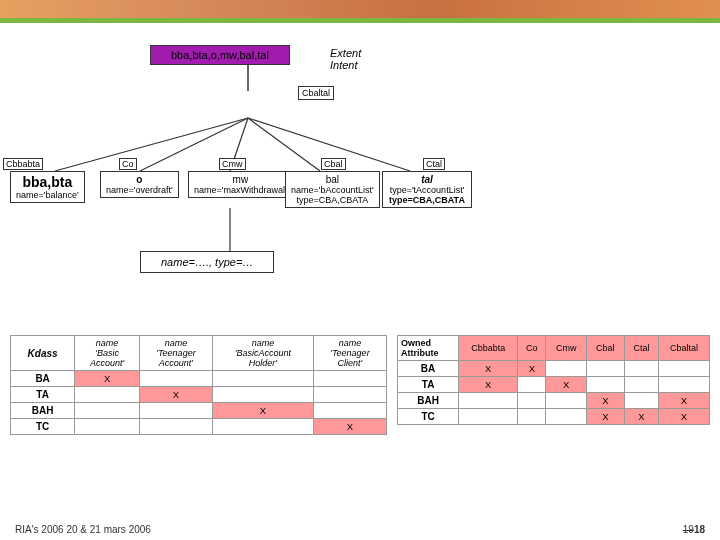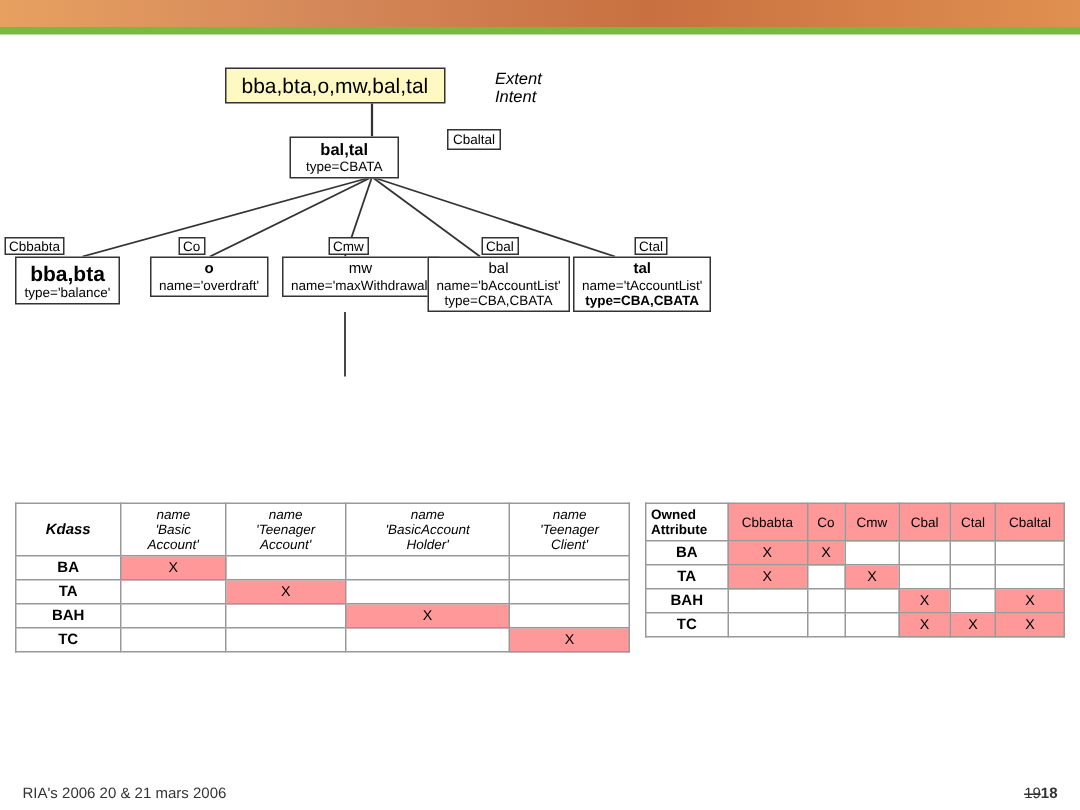--- a/index.html
+++ b/index.html
@@ -24,24 +24,24 @@
       width: 100%;
       height: 5px;
       background: #7ab840;
     }
 
     
     .top-box {
       position: absolute;
       top: 0;
       left: 110px;
-      background: #fef9c3;
+      background: #a21caf;
       border: 1.5px solid #333;
-      padding: 3px 10px;
-      font-size: 14px;
+      padding: 3px 20px;
+      font-size: 11px;
       white-space: nowrap;
     }
 
     
     .left-table {
       width: 100%;
       border-collapse: collapse;
       font-size: 9.5px;
       margin-top: 0;
     }
@@ -89,21 +89,21 @@
       flex-direction: row;
       padding: 0 10px;
       gap: 10px;
       margin-top: 2px;
     }
 
     .left-bottom {
       flex: 1;
     }
     .right-bottom {
-      width: 280px;
+      width: 313px;
     }
 
     
     .footer {
       position: absolute;
       bottom: 5px;
       width: 100%;
       display: flex;
       justify-content: space-between;
       padding: 0 15px;
@@ -138,31 +138,27 @@
 
   <div class="top-box" style="position:absolute;top:22px;left:150px;">
     <span>bba,bta,o,mw,bal,tal</span>
   </div>
 
   <div style="position:absolute;top:24px;left:330px;">
     <div style="font-style:italic;font-size:11px;">Extent</div>
     <div style="font-style:italic;font-size:11px;">Intent</div>
   </div>
 
-  <div style="position:absolute;top:68px;left:193px;background:white;border:1.5px solid #333;padding:2px 10px;text-align:center;">
-    <div style="font-size:11px;font-weight:bold;">bal,tal</div>
-    <div style="font-size:9px;">type=CBATA</div>
-  </div>
 
   <div style="position:absolute;top:63px;left:298px;font-size:9px;border:1px solid #333;padding:1px 3px;background:white;">Cbaltal</div>
 
   <div style="position:absolute;top:148px;left:10px;border:1.5px solid #333;padding:2px 5px;background:white;min-width:70px;text-align:center;">
     <div style="position:absolute;top:-14px;left:-8px;font-size:9px;border:1px solid #333;padding:0px 2px;background:white;">Cbbabta</div>
     <div style="font-size:14px;font-weight:bold;">bba,bta</div>
-    <div style="font-size:9px;">type='balance'</div>
+    <div style="font-size:9px;">name='balance'</div>
   </div>
 
   <div style="position:absolute;top:148px;left:100px;border:1.5px solid #333;padding:2px 5px;background:white;min-width:60px;text-align:center;">
     <div style="position:absolute;top:-14px;left:18px;font-size:9px;border:1px solid #333;padding:0px 2px;background:white;">Co</div>
     <div style="font-size:10px;font-weight:bold;">o</div>
     <div style="font-size:9px;">name='overdraft'</div>
   </div>
 
   <div style="position:absolute;top:148px;left:188px;border:1.5px solid #333;padding:2px 5px;background:white;min-width:70px;text-align:center;">
     <div style="position:absolute;top:-14px;left:30px;font-size:9px;border:1px solid #333;padding:0px 2px;background:white;">Cmw</div>
@@ -172,25 +168,28 @@
 
   <div style="position:absolute;top:148px;left:285px;border:1.5px solid #333;padding:2px 5px;background:white;min-width:80px;text-align:center;">
     <div style="position:absolute;top:-14px;left:35px;font-size:9px;border:1px solid #333;padding:0px 2px;background:white;">Cbal</div>
     <div style="font-size:10px;font-weight:normal;">bal</div>
     <div style="font-size:9px;">name='bAccountList'</div>
     <div style="font-size:9px;">type=CBA,CBATA</div>
   </div>
 
   <div style="position:absolute;top:148px;left:382px;border:1.5px solid #333;padding:2px 5px;background:white;min-width:90px;text-align:center;">
     <div style="position:absolute;top:-14px;left:40px;font-size:9px;border:1px solid #333;padding:0px 2px;background:white;">Ctal</div>
-    <div style="font-size:10px;font-weight:bold;">tal</div>
-    <div style="font-size:9px;">name='tAccountList'</div>
+    <div style="font-size:10px;font-weight:bold;font-style:italic;">tal</div>
+    <div style="font-size:9px;">type='tAccountList'</div>
     <div style="font-size:9px;font-weight:bold;">type=CBA,CBATA</div>
   </div>
 
+  <div style="position:absolute;top:228px;left:140px;border:1.5px solid #333;padding:4px 20px;background:white;">
+    <span style="font-size:11px;font-style:italic;">name=…., type=…</span>
+  </div>
 
 </div>
 
 <div class="bottom-section">
 
   <div class="left-bottom">
     <table class="left-table">
       <thead>
         <tr>
           <td class="kdass-cell" style="font-weight:bold;font-size:10px;font-style:italic;">Kdass</td>

